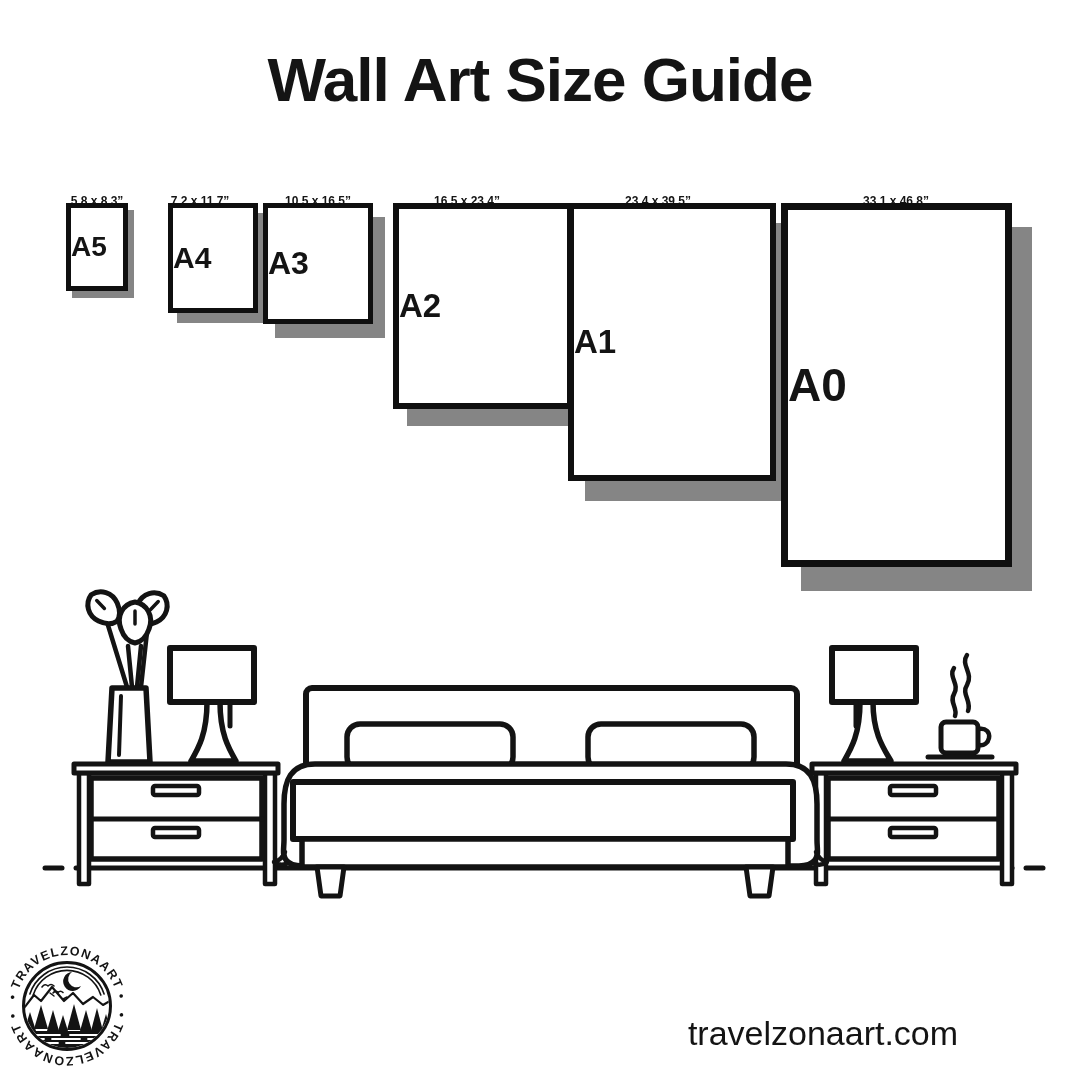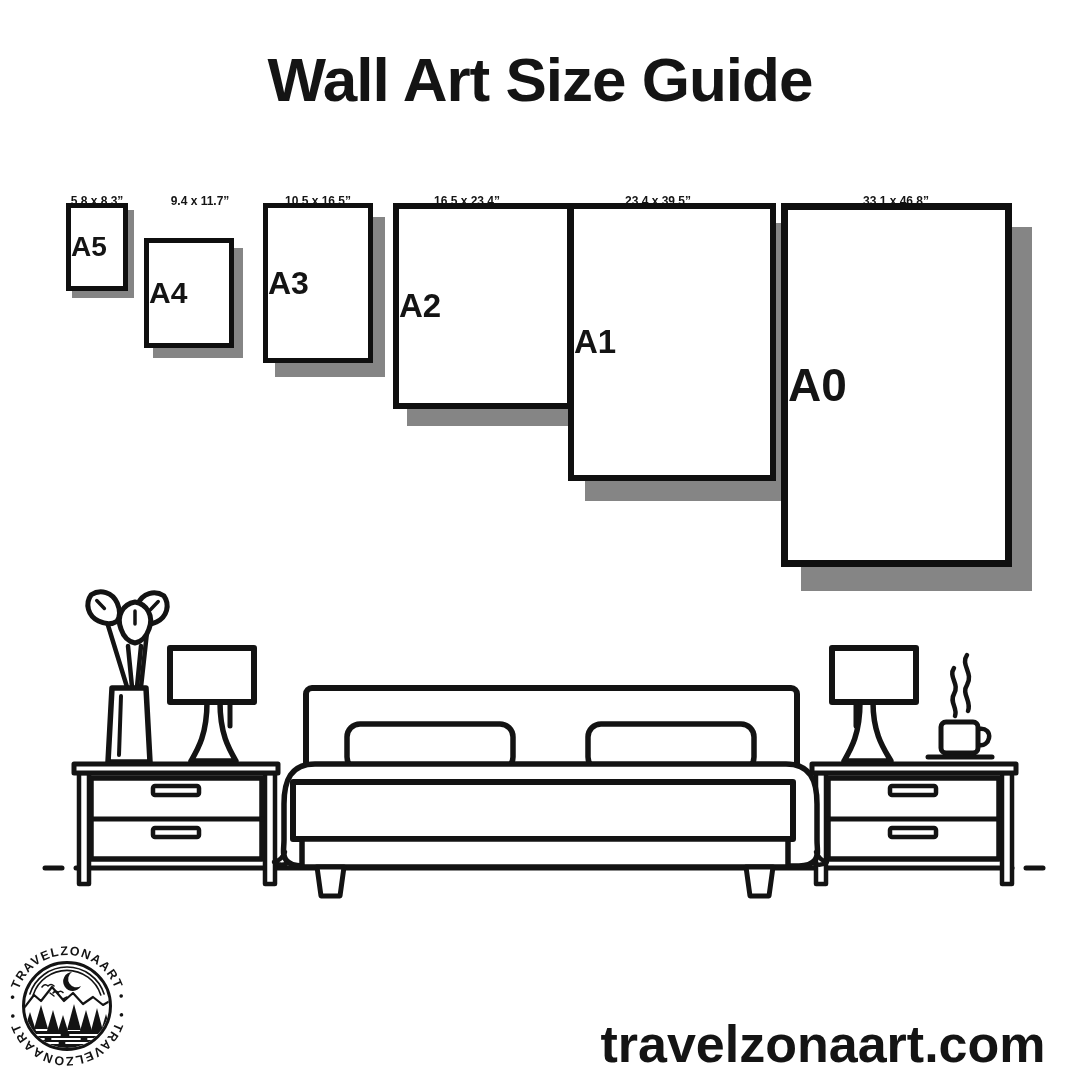--- a/index.html
+++ b/index.html
@@ -6,46 +6,46 @@
   #poster{position:relative;width:1080px;height:1080px;background:#ffffff;overflow:hidden;
           font-family:"Liberation Sans","DejaVu Sans",sans-serif;color:#141414;}
   .title{position:absolute;top:44px;left:0;width:1080px;text-align:center;
          font-size:62px;font-weight:bold;letter-spacing:-1px;color:#141414;}
   .dim{position:absolute;top:172px;transform:translateX(-50%);white-space:nowrap;
        font-size:12px;font-weight:bold;color:#141414;margin-top:22px;}
   .frame{position:absolute;top:203px;background:#ffffff;border-style:solid;border-color:#0f0f0f;
          box-sizing:border-box;display:flex;align-items:center;}
   .code{font-weight:bold;color:#141414;}
   .website{position:absolute;left:600px;top:1014px;width:446px;text-align:center;
-           font-size:52px;font-weight:bold;color:#141414;white-space:nowrap;}
+           font-size:34px;font-weight:normal;color:#141414;white-space:nowrap;}
   svg{position:absolute;left:0;top:0;}
   .arcText{font-family:"Liberation Sans","DejaVu Sans",sans-serif;font-size:12.5px;
            font-weight:bold;letter-spacing:1.3px;}
 </style>
 </head>
 <body>
 
 <div id="poster">
 
   <div class="title">Wall Art Size Guide</div>
 
   <div class="dim" style="left:97px">5.8 x 8.3”</div>
-  <div class="dim" style="left:200px">9.4 x 11.7”</div>
+  <div class="dim" style="left:200px">7.2 x 11.7”</div>
   <div class="dim" style="left:318px">10.5 x 16.5”</div>
   <div class="dim" style="left:467px">16.5 x 23.4”</div>
   <div class="dim" style="left:658px">23.4 x 39.5”</div>
   <div class="dim" style="left:896px">33.1 x 46.8”</div>
 
   <div class="frame" style="left:66px;width:62px;height:88px;border-width:5px;box-shadow:6px 7px 0 #858585;">
     <span class="code" style="font-size:28px">A5</span>
   </div>
-  <div class="frame" style="left:144px;width:90px;height:110px;border-width:5px;box-shadow:9px 10px 0 #858585;margin-top:35px;">
+  <div class="frame" style="left:168px;width:90px;height:110px;border-width:5px;box-shadow:9px 10px 0 #858585;">
     <span class="code" style="font-size:30px">A4</span>
   </div>
-  <div class="frame" style="left:263px;width:110px;height:160px;border-width:5px;box-shadow:12px 14px 0 #858585;">
+  <div class="frame" style="left:263px;width:110px;height:121px;border-width:5px;box-shadow:12px 14px 0 #858585;">
     <span class="code" style="font-size:32px">A3</span>
   </div>
   <div class="frame" style="left:393px;width:180px;height:206px;border-width:6px;box-shadow:14px 17px 0 #858585;">
     <span class="code" style="font-size:33px">A2</span>
   </div>
   <div class="frame" style="left:568px;width:208px;height:278px;border-width:6px;box-shadow:17px 20px 0 #858585;">
     <span class="code" style="font-size:33px">A1</span>
   </div>
   <div class="frame" style="left:781px;width:231px;height:364px;border-width:7px;box-shadow:20px 24px 0 #858585;">
     <span class="code" style="font-size:46px">A0</span>

